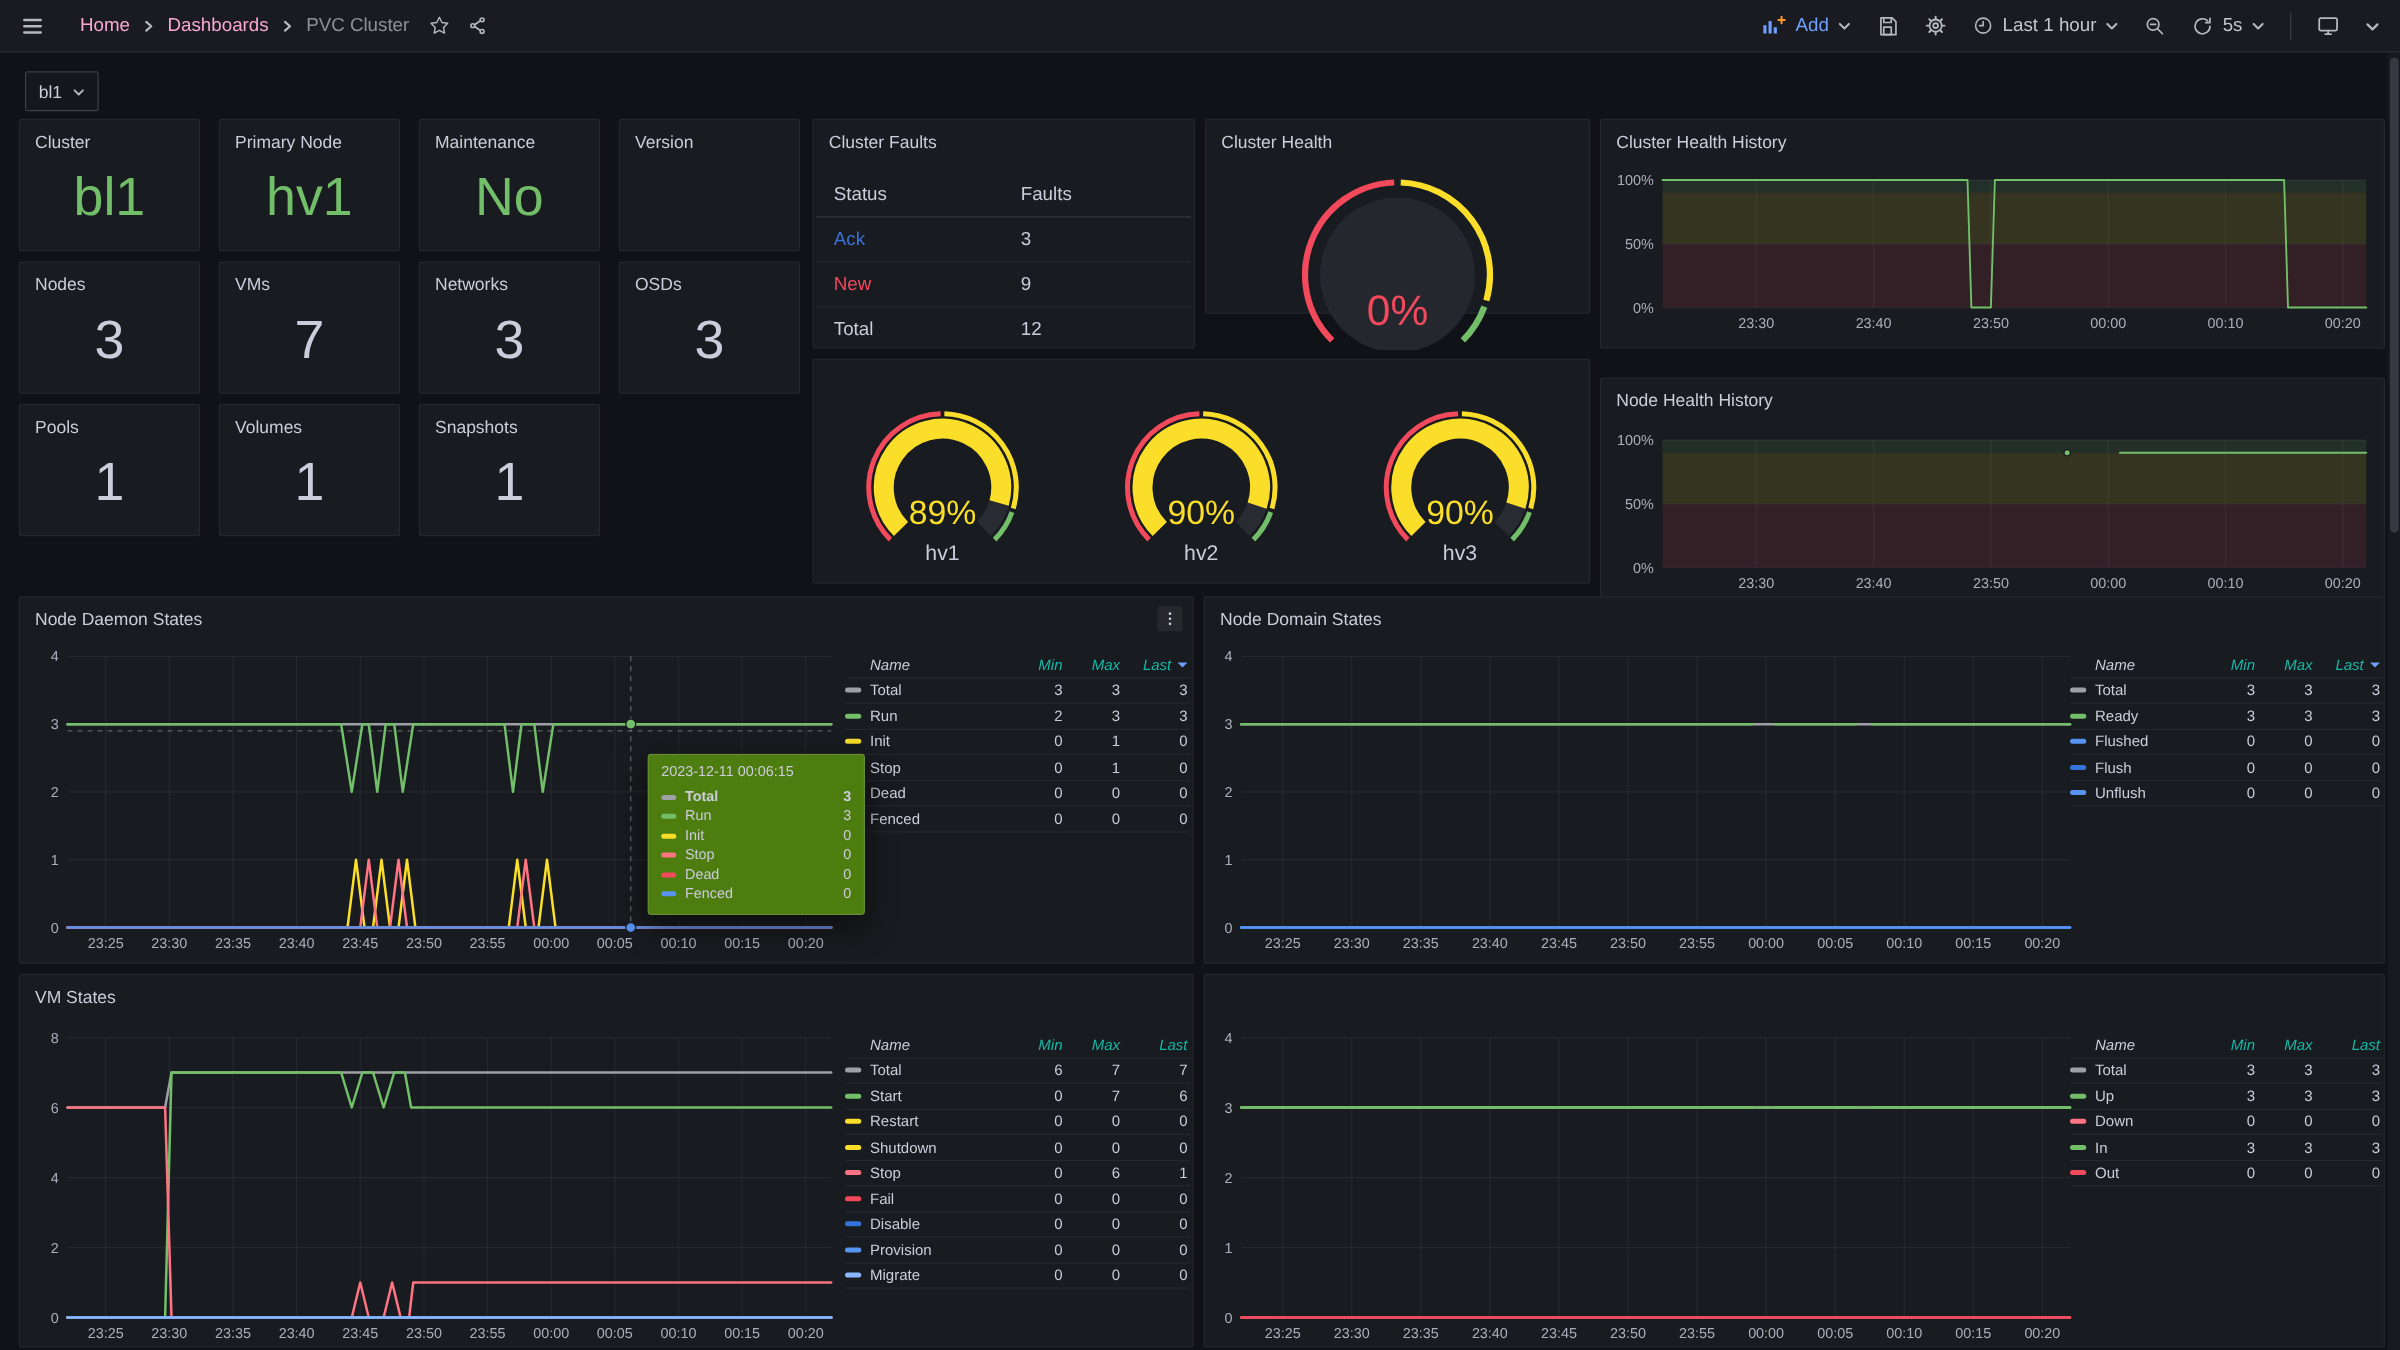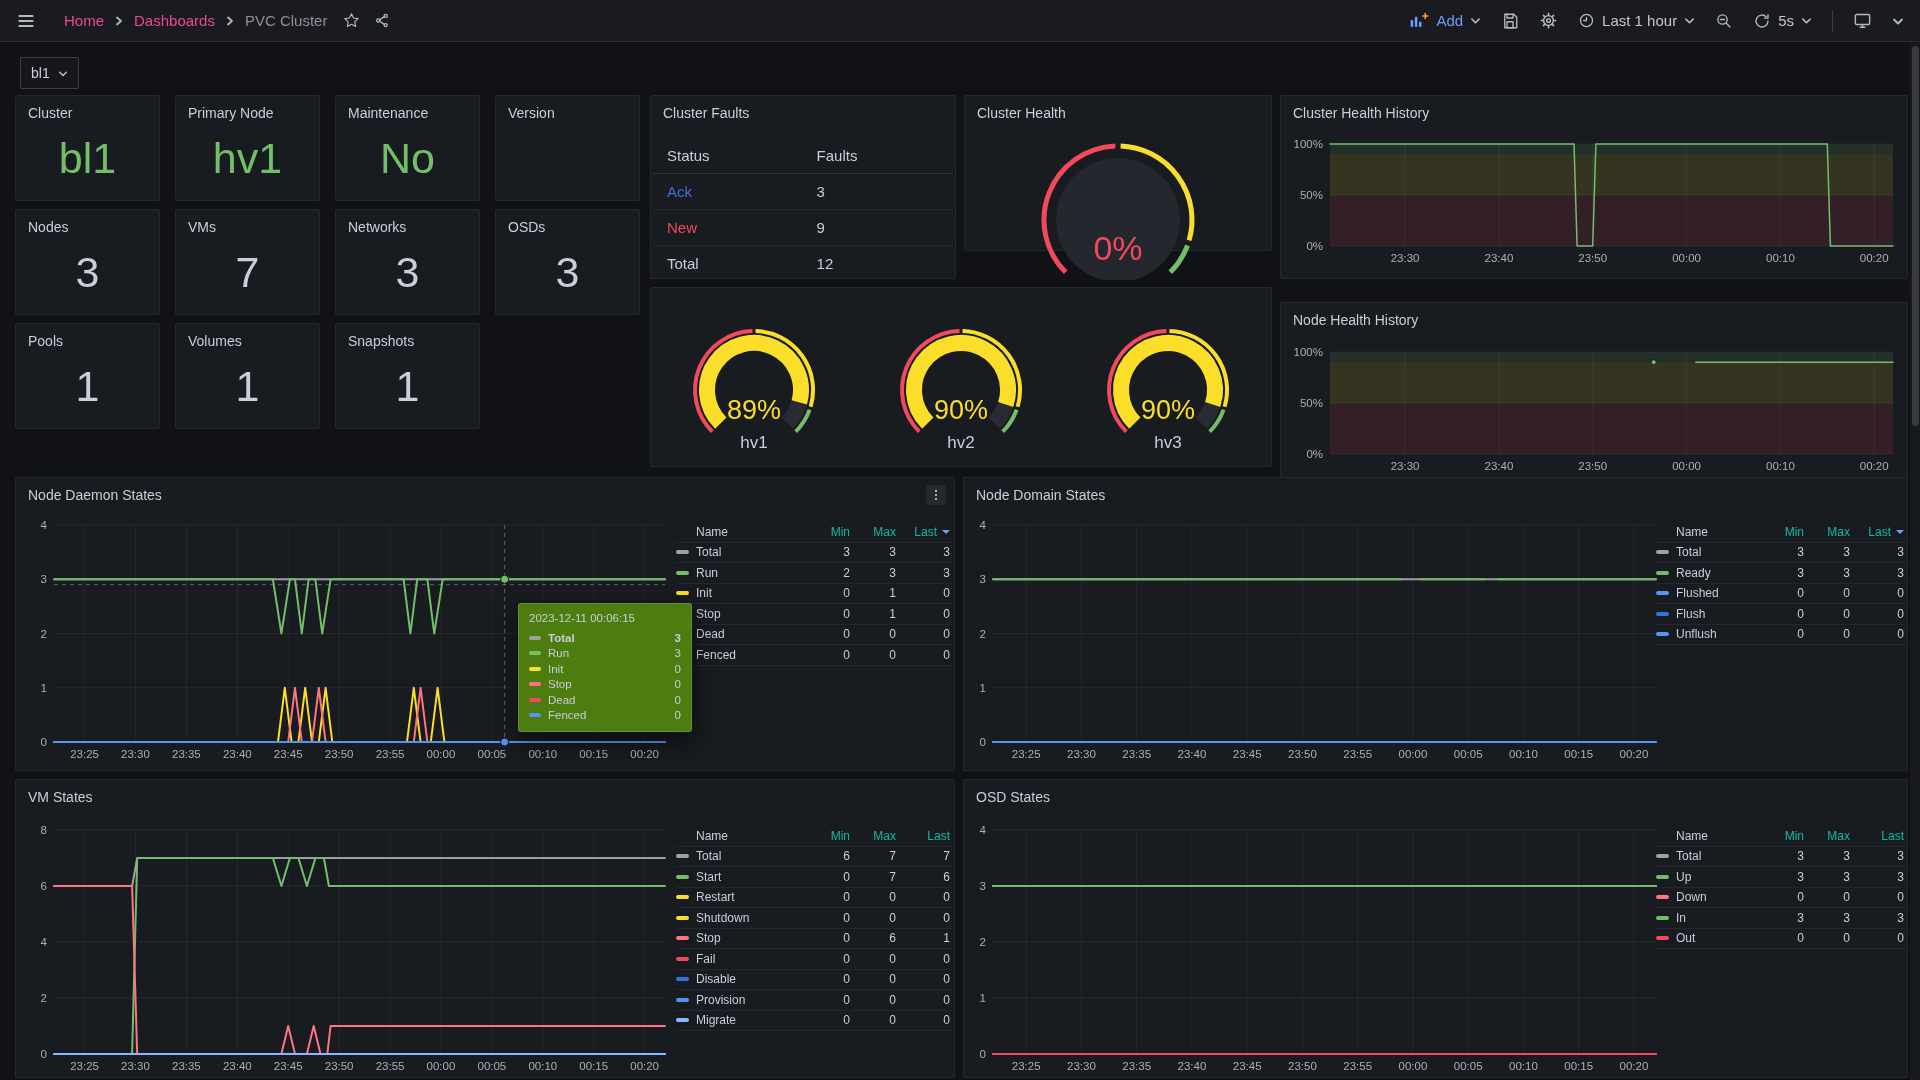--- a/index.html
+++ b/index.html
@@ -4,21 +4,21 @@
 <style>
   html,body{margin:0;padding:0;background:#111217;overflow:hidden;}
   #stage{position:relative;width:1920px;height:1080px;background:#111217;
          font-family:"Liberation Sans","DejaVu Sans",sans-serif;color:#ccccdc;}
   svg{display:block}
   
   #topbar{position:absolute;left:0;top:0;width:1920px;height:42px;background:#1a1b20;
           border-bottom:1px solid rgba(204,204,220,.1);display:flex;align-items:center;
           padding:0 16px;box-sizing:border-box;}
   .tb-left{display:flex;align-items:center;gap:10px;}
-  .crumb{font-size:15px;color:#ec4899;white-space:nowrap;}
+  .crumb{font-size:15px;color:#f9a8d4;white-space:nowrap;}
   .crumb.current{color:rgba(204,204,220,.65);}
   .icon{color:#b4b9c0;display:inline-flex;align-items:center;justify-content:center;}
   .icon svg{stroke:currentColor;fill:none;stroke-width:1.8;stroke-linecap:round;stroke-linejoin:round;}
   .tb-right{margin-left:auto;display:flex;align-items:center;gap:20px;}
   .tb-group{display:flex;align-items:center;gap:7px;font-size:15px;color:#c3c6cc;white-space:nowrap;}
   .add-label{color:#6e9fff;}
   .tb-divider{width:1px;height:22px;background:rgba(204,204,220,.18);}
   
   #var-dd{position:absolute;left:20px;top:57px;height:30px;display:flex;align-items:center;gap:8px;
           padding:0 10px;border:1px solid rgba(204,204,220,.22);border-radius:2px;font-size:14px;
@@ -39,21 +39,21 @@
   .ft-body{position:absolute;left:2px;right:2px;top:42px;font-size:15px;}
   .ft-row{display:grid;grid-template-columns:55% 45%;align-items:center;height:35px;padding:0 14px;}
   .ft-row.head{border-bottom:1px solid rgba(204,204,220,.15);color:#ccccdc;}
   .ft-row:not(.head){border-bottom:1px solid rgba(204,204,220,.07);}
   .ft-row:last-child{border-bottom:none;}
   
   .chart{position:absolute;}
   .legend{position:absolute;font-size:12px;}
   .lrow{display:grid;grid-template-columns:1fr 46px 46px 54px;align-items:center;height:19.5px;
         border-bottom:1px solid rgba(204,204,220,.07);}
-  .lrow.head{color:#6e9fff;}
+  .lrow.head{color:#6e9fff;font-style:italic;}
   .lrow.head .lnum{color:#14b8a6;}
   .lname{display:flex;align-items:center;gap:7px;color:#ccccdc;overflow:hidden;white-space:nowrap;}
   .ldash{width:13px;height:4px;border-radius:2px;flex:0 0 auto;}
   .lnum{text-align:right;color:#ccccdc;padding-right:2px;}
   .sortcaret{display:inline-block;width:0;height:0;border:4px solid transparent;
              border-top-color:#6e9fff;margin-left:5px;transform:translateY(2px);}
   .kebab{position:absolute;right:8px;top:7px;width:20px;height:20px;border-radius:2px;
          background:rgba(204,204,220,.08);display:flex;align-items:center;justify-content:center;}
   
   .gauge-row{position:absolute;left:0;right:0;top:30px;bottom:0;display:flex;}
@@ -741,21 +741,20 @@
             <span>Migrate</span>
           </div>
           <div class="lnum">0</div>
           <div class="lnum">0</div>
           <div class="lnum">0</div>
         </div>
       </div>
   </div>
 
   <div class="panel" id="p-osd" style="left:963px;top:779px;width:945px;height:299px">
-    <div class="panel-title">OSD States</div>
     <div class="chart" id="c-osd" style="left:8px;top:44px;width:690px;height:252px">
         <svg width="690" height="252" viewBox="0 0 690 252">
           <line x1="21" y1="230" x2="684" y2="230" stroke="rgba(204,204,220,0.07)"></line>
           <line x1="21" y1="174" x2="684" y2="174" stroke="rgba(204,204,220,0.07)"></line>
           <line x1="21" y1="118" x2="684" y2="118" stroke="rgba(204,204,220,0.07)"></line>
           <line x1="21" y1="62" x2="684" y2="62" stroke="rgba(204,204,220,0.07)"></line>
           <line x1="21" y1="6" x2="684" y2="6" stroke="rgba(204,204,220,0.07)"></line>
           <line x1="54.15" y1="6" x2="54.15" y2="230" stroke="rgba(204,204,220,0.07)"></line>
           <line x1="109.4" y1="6" x2="109.4" y2="230" stroke="rgba(204,204,220,0.07)"></line>
           <line x1="164.65" y1="6" x2="164.65" y2="230" stroke="rgba(204,204,220,0.07)"></line>

